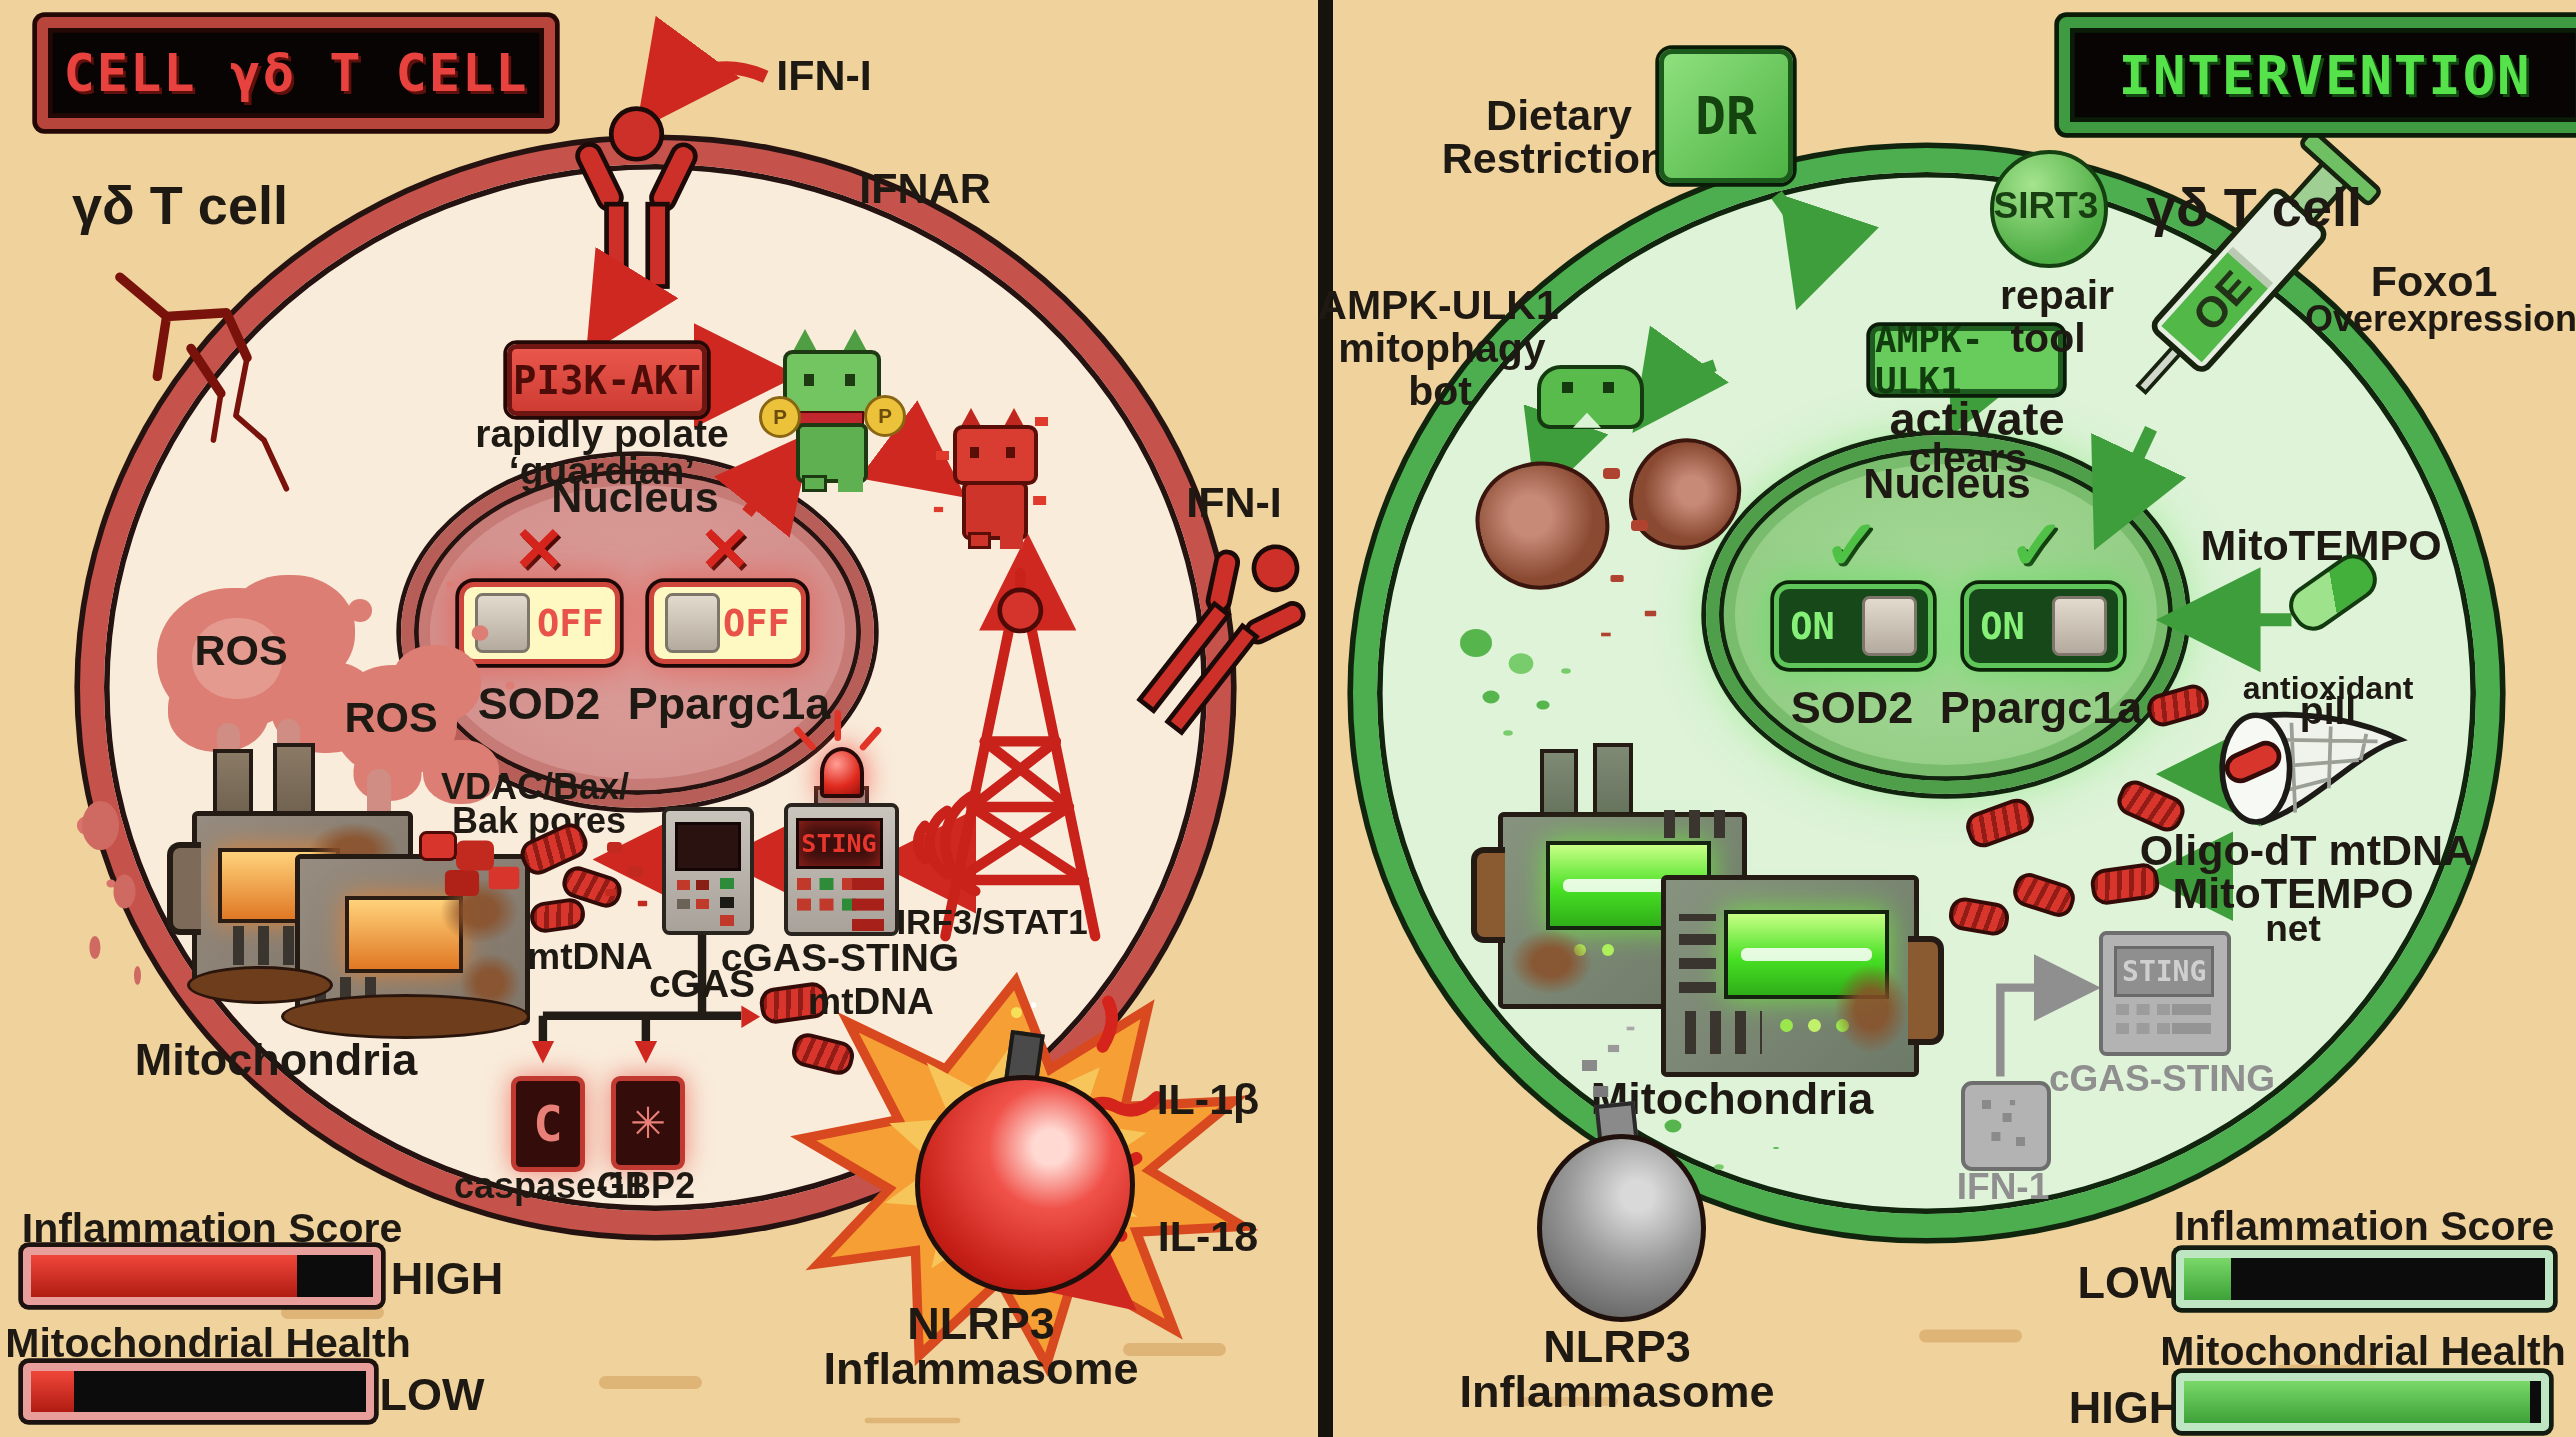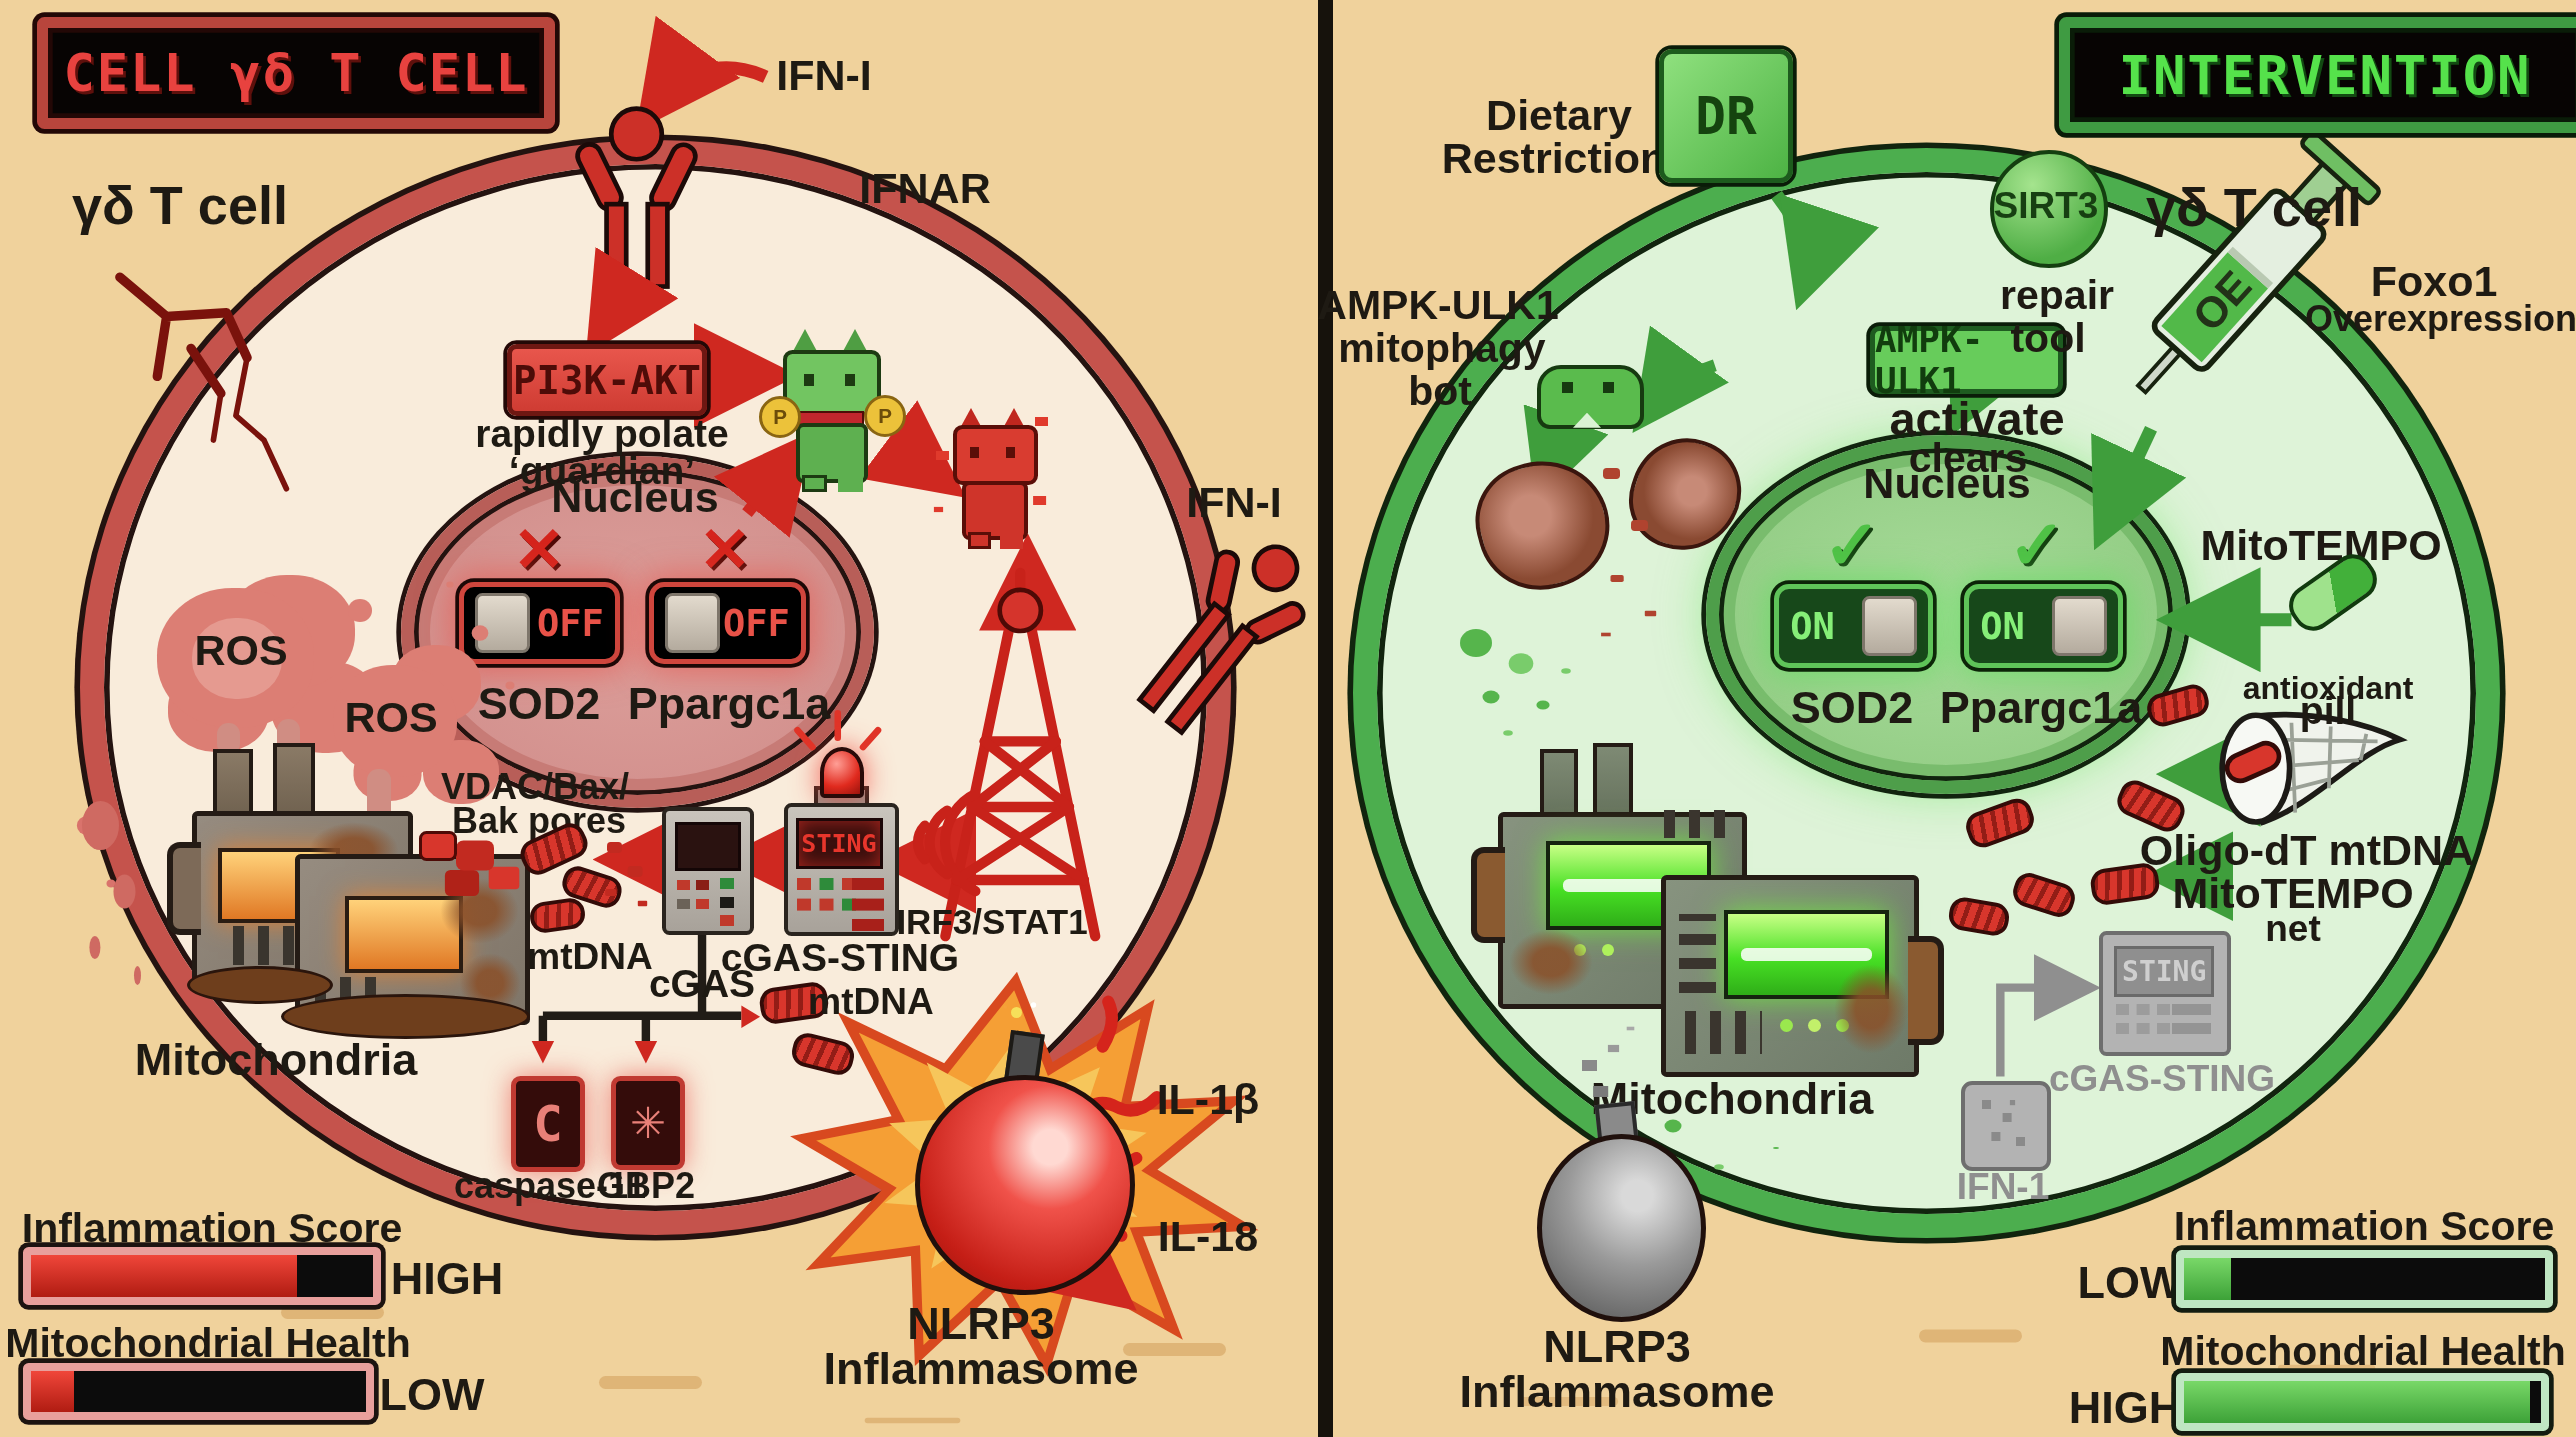--- a/index.html
+++ b/index.html
@@ -18,21 +18,21 @@
      box-shadow:0 0 0 5.6px #241310,inset 0 0 0 5.6px #241310;}
   .cell.healthy{background:#def3d8;border:24px solid #4cae4e;
      box-shadow:0 0 0 5.6px #11240e,inset 0 0 0 5.6px #11240e;}
   .nucleus{position:absolute;border-radius:50%;box-sizing:border-box;}
   .nucleus.aged{background:radial-gradient(#dda09c,#cf8b88);border:13px solid #b85e58;
      box-shadow:0 0 0 4.7px #241310,inset 0 0 0 4.7px #241310,inset 0 0 0 16px #c77b76;}
   .nucleus.healthy{background:radial-gradient(#a9dc9b,#8cc87e);border:13px solid #4e9e4a;
      box-shadow:0 0 0 4.7px #11240e,inset 0 0 0 4.7px #11240e,inset 0 0 0 16px #79bc6d,0 0 47px rgba(110,230,100,.55);}
   .switch{position:absolute;border-radius:15px;box-sizing:border-box;
      display:flex;align-items:center;justify-content:space-between;padding:0 11.2px;}
-  .sw-off{background:#000000;border:5.6px solid #cf463d;
+  .sw-off{background:#fef9c3;border:5.6px solid #cf463d;
      box-shadow:0 0 0 3.7px #1c0806,0 0 32px 7.5px rgba(232,70,60,.55);}
   .sw-on{background:#17481a;border:5.6px solid #5fc459;
      box-shadow:0 0 0 3.7px #0c2408,0 0 32px 7.5px rgba(90,220,90,.6);}
   .knob{width:49px;height:54px;background:linear-gradient(#e2dacd,#b4ab9e);
      border:3.7px solid #7e766b;border-radius:7.5px;}
   .sw-state{font:700 37px "DejaVu Sans Mono",monospace;}
   .sw-off .sw-state{color:#e85248;}
   .sw-on .sw-state{color:#86ef78;}
   .xmark{position:absolute;transform:translateX(-50%);font-size:62px;font-weight:700;color:#d5241c;text-shadow:2.8px 2.8px 0 #4e0a06;}
   .check{position:absolute;transform:translateX(-50%);font-size:69px;font-weight:700;color:#4fc146;text-shadow:2.8px 2.8px 0 #143f10;}

